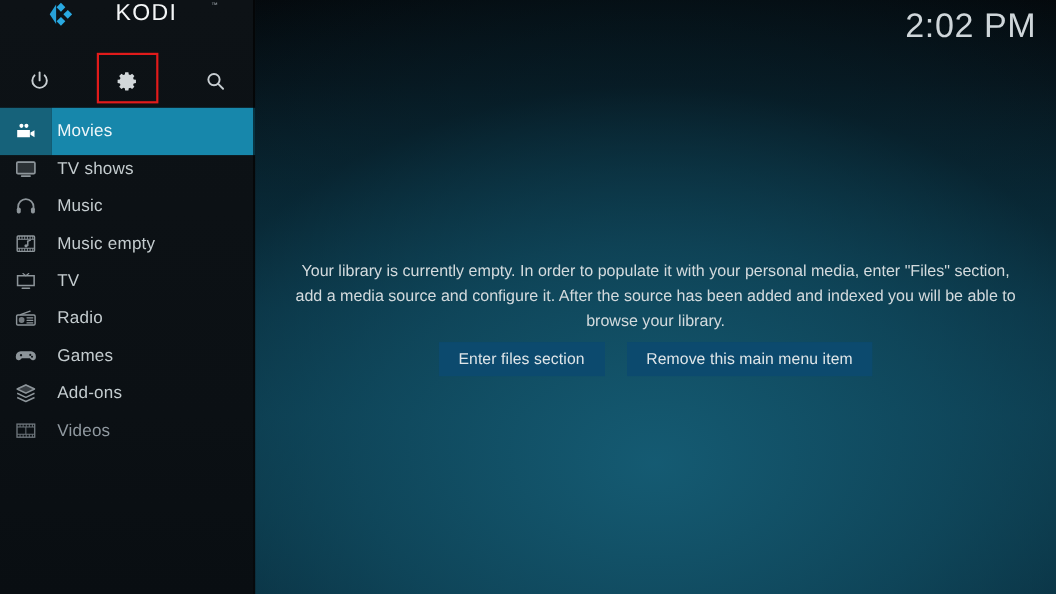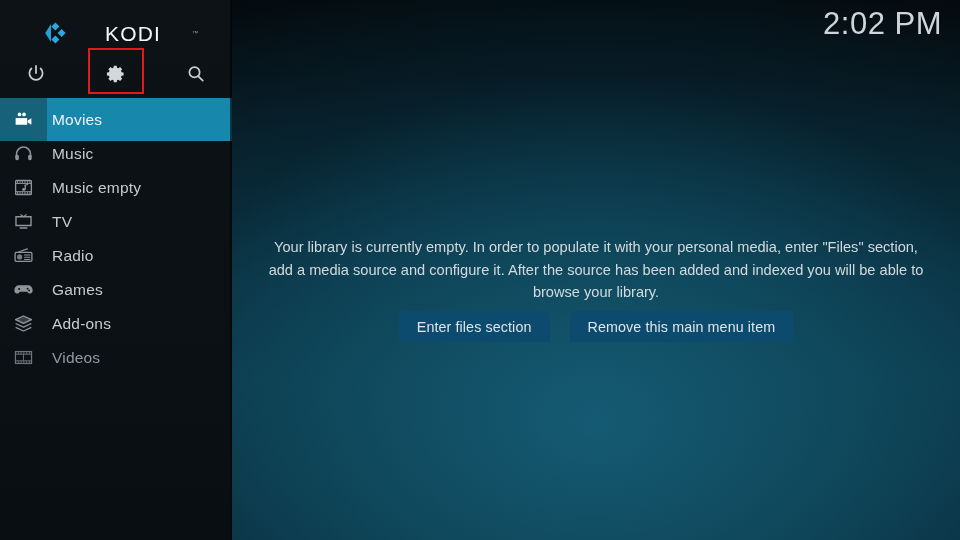--- a/index.html
+++ b/index.html
@@ -57,21 +57,21 @@
     width: 2px; height: 540px;
     background: linear-gradient(180deg, rgba(0,0,0,0.7), rgba(0,0,0,0.35));
   }
 
   
   .logo-row {
     position: absolute;
     left: 0; top: 0;
     width: 232px; height: 46px;
     display: flex;
-    align-items: flex-end;
+    align-items: flex-start;
     justify-content: center;
     gap: 29px;
   }
   .logo-mark {
     width: 26px; height: 26px;
     position: relative;
     margin-right: 8px;
     flex: none;
   }
   .logo-text {
@@ -300,20 +300,32 @@
               <circle cx="12.6" cy="6.2" r="2.1"></circle>
             <path d="M3 10.4h13.2v7.6H3z"></path>
             <path d="M16.8 13.2l4.2-2.5v7.2l-4.2-2.5z"></path>
           </svg>
         </span>
         <span class="mi-label-wrap">
           <span class="mi-label">Movies</span>
         </span>
       </div>
 
+      <div class="menu-item">
+        <span class="mi-icon">
+          <svg width="21" height="21" viewBox="0 0 24 24" fill="none" stroke="currentColor" stroke-width="1.7">
+            <rect x="2.6" y="5" width="18.8" height="12" rx="1.3" fill="currentColor" opacity="0.25"></rect>
+            <rect x="2.6" y="5" width="18.8" height="12" rx="1.3"></rect>
+            <path d="M7.6 19.6h8.8" stroke-linecap="round"></path>
+          </svg>
+        </span>
+        <span class="mi-label-wrap">
+          <span class="mi-label">TV shows</span>
+        </span>
+      </div>
 
       <div class="menu-item">
         <span class="mi-icon">
           <svg width="21" height="21" viewBox="0 0 24 24" fill="none" stroke="currentColor" stroke-width="1.8">
             <path d="M4 15.2v-2.6a8 8 0 0 1 16 0v2.6" stroke-linecap="round"></path>
             <rect x="2.6" y="13.4" width="4.1" height="6.2" rx="1.8" fill="currentColor" stroke="none"></rect>
             <rect x="17.3" y="13.4" width="4.1" height="6.2" rx="1.8" fill="currentColor" stroke="none"></rect>
           </svg>
         </span>
         <span class="mi-label-wrap">

